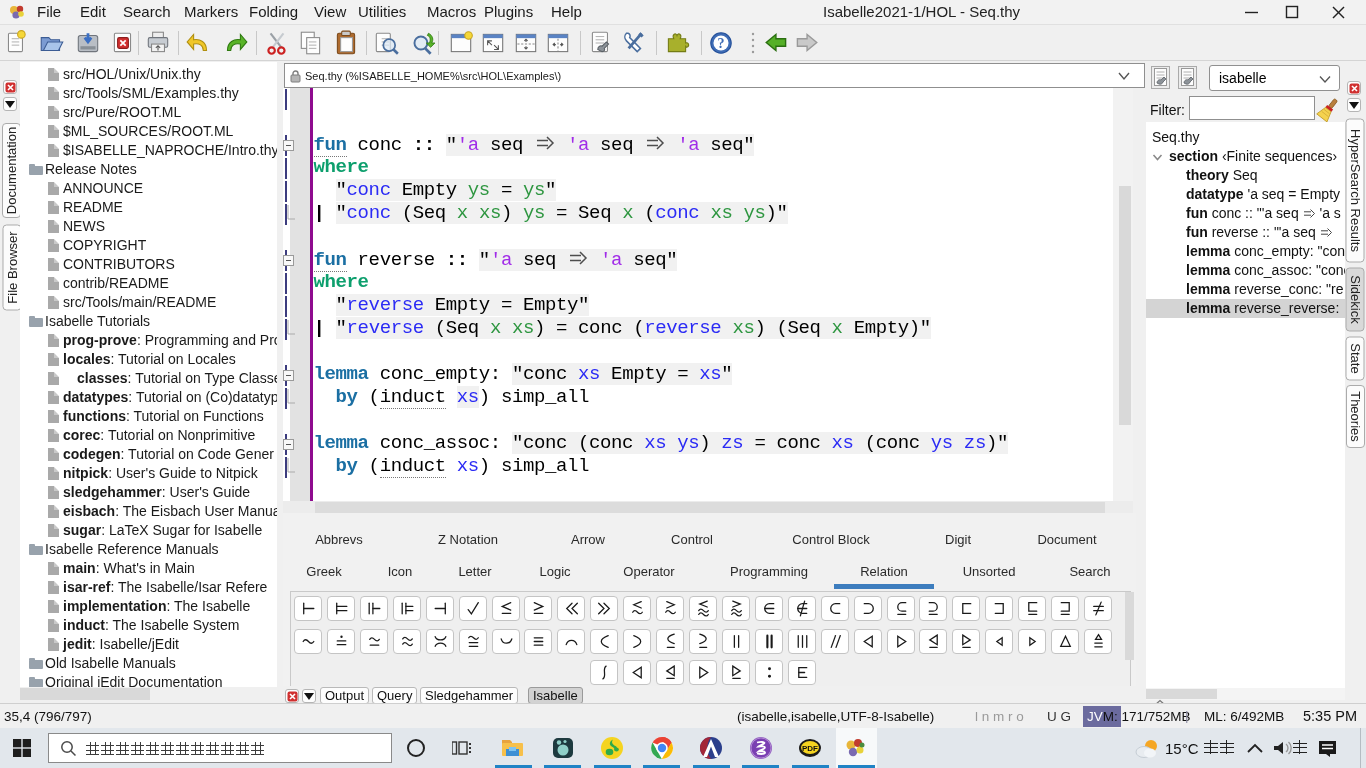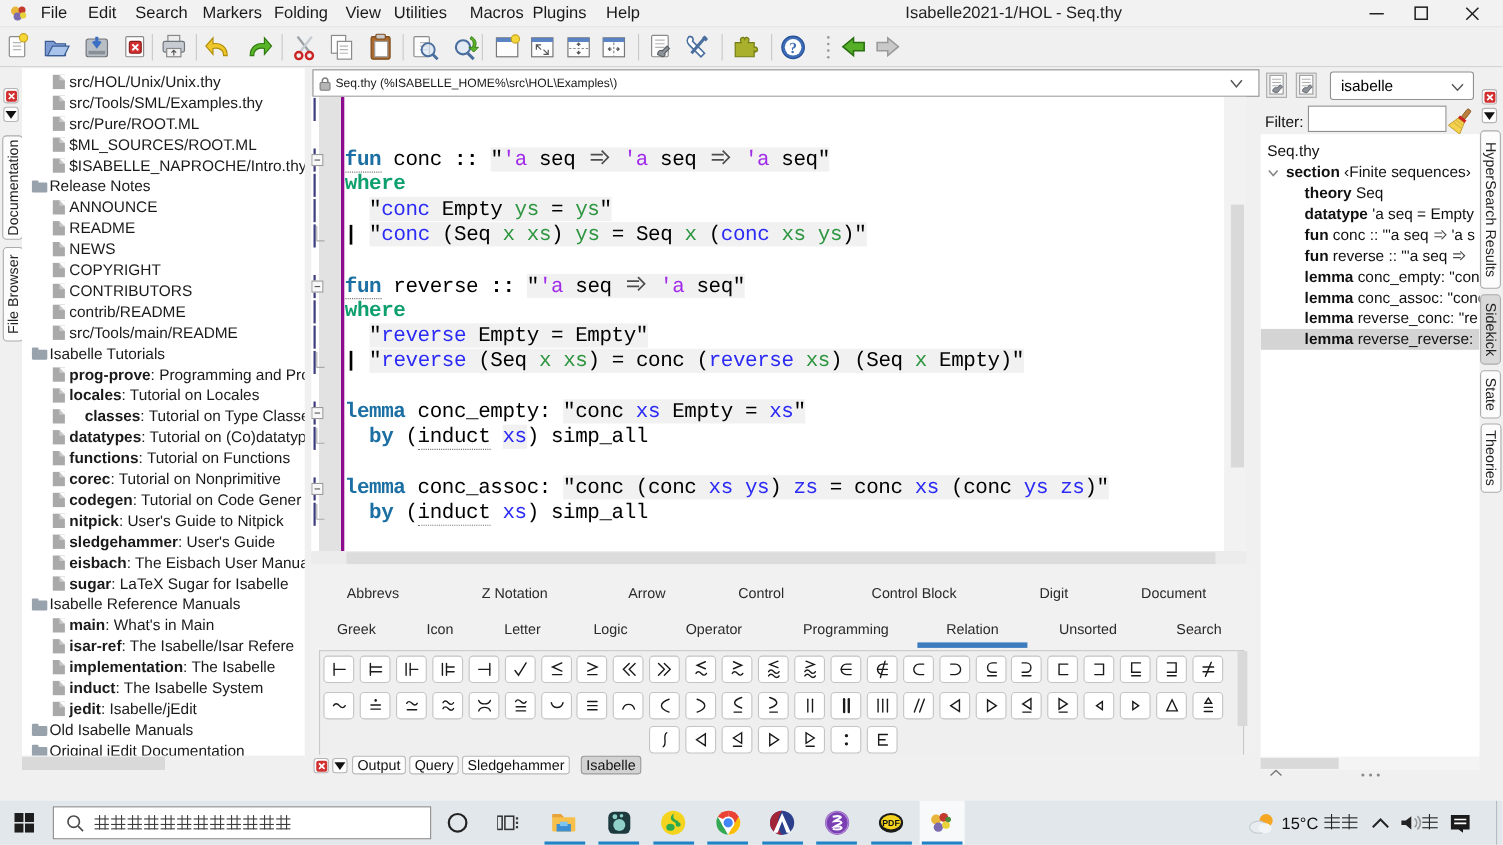--- a/index.html
+++ b/index.html
@@ -896,20 +896,31 @@
         <path d="M3 3 L8 8 M8 3 L3 8" stroke="#fff" stroke-width="1.6"></path>
       </svg>
     </div>
 <div class="xbtn" style="left:1347px;top:98px">
       <div class="dtri" style="left:1px;top:3px"></div>
     </div>
 <div class="vtab rotR" style="left:1283.0px;top:180.5px;width:144px;height:19px;transform-origin:72.0px 9.5px;">HyperSearch Results</div>
 <div class="vtab rotR" style="left:1323.0px;top:289.5px;width:64px;height:19px;transform-origin:32.0px 9.5px;background:#d9d9d9;">Sidekick</div>
 <div class="vtab rotR" style="left:1333.0px;top:348.5px;width:44px;height:19px;transform-origin:22.0px 9.5px;">State</div>
 <div class="vtab rotR" style="left:1323.5px;top:407.0px;width:63px;height:19px;transform-origin:31.5px 9.5px;">Theories</div>
+<div id="status">
+<div class="abs" style="left:4px;top:5px">35,4 (796/797)</div>
+<div class="abs" style="left:737px;top:5px">(isabelle,isabelle,UTF-8-Isabelle)</div>
+<div class="abs" style="left:975px;top:5px;color:#9a9a9a">l n m r o</div>
+<div class="abs" style="left:1047px;top:5px;color:#333">U G</div>
+<div class="abs" style="left:1083px;top:2px;width:38px;height:21px;background:#6b6b9e"></div>
+<div class="abs" style="left:1087px;top:5px;color:#fff">JV<span style="color:#111">M: 171/752MB</span></div>
+<div class="abs" style="left:1185px;top:4px;color:#8a8aa0">|</div>
+<div class="abs" style="left:1204px;top:5px">ML: 6/492MB</div>
+<div class="abs" style="left:1303px;top:4px;font-size:14.5px">5:35 PM</div>
+</div>
 <div id="taskbar">
 <svg class="abs" style="left:13px;top:11px" width="18" height="18">
         <rect x="0" y="0" width="8.3" height="8.3" fill="#1e1e1e"></rect>
         <rect x="9.7" y="0" width="8.3" height="8.3" fill="#1e1e1e"></rect>
         <rect x="0" y="9.7" width="8.3" height="8.3" fill="#1e1e1e"></rect>
         <rect x="9.7" y="9.7" width="8.3" height="8.3" fill="#1e1e1e"></rect>
       </svg>
 <div class="abs" style="left:48px;top:5px;width:344px;height:30px;background:#fff;border:1px solid #8a8a8a"></div>
 <svg class="abs" style="left:60px;top:12px" width="17" height="17">
         <circle cx="7" cy="7" r="5.2" fill="none" stroke="#4a4a4a" stroke-width="1.5"></circle>

